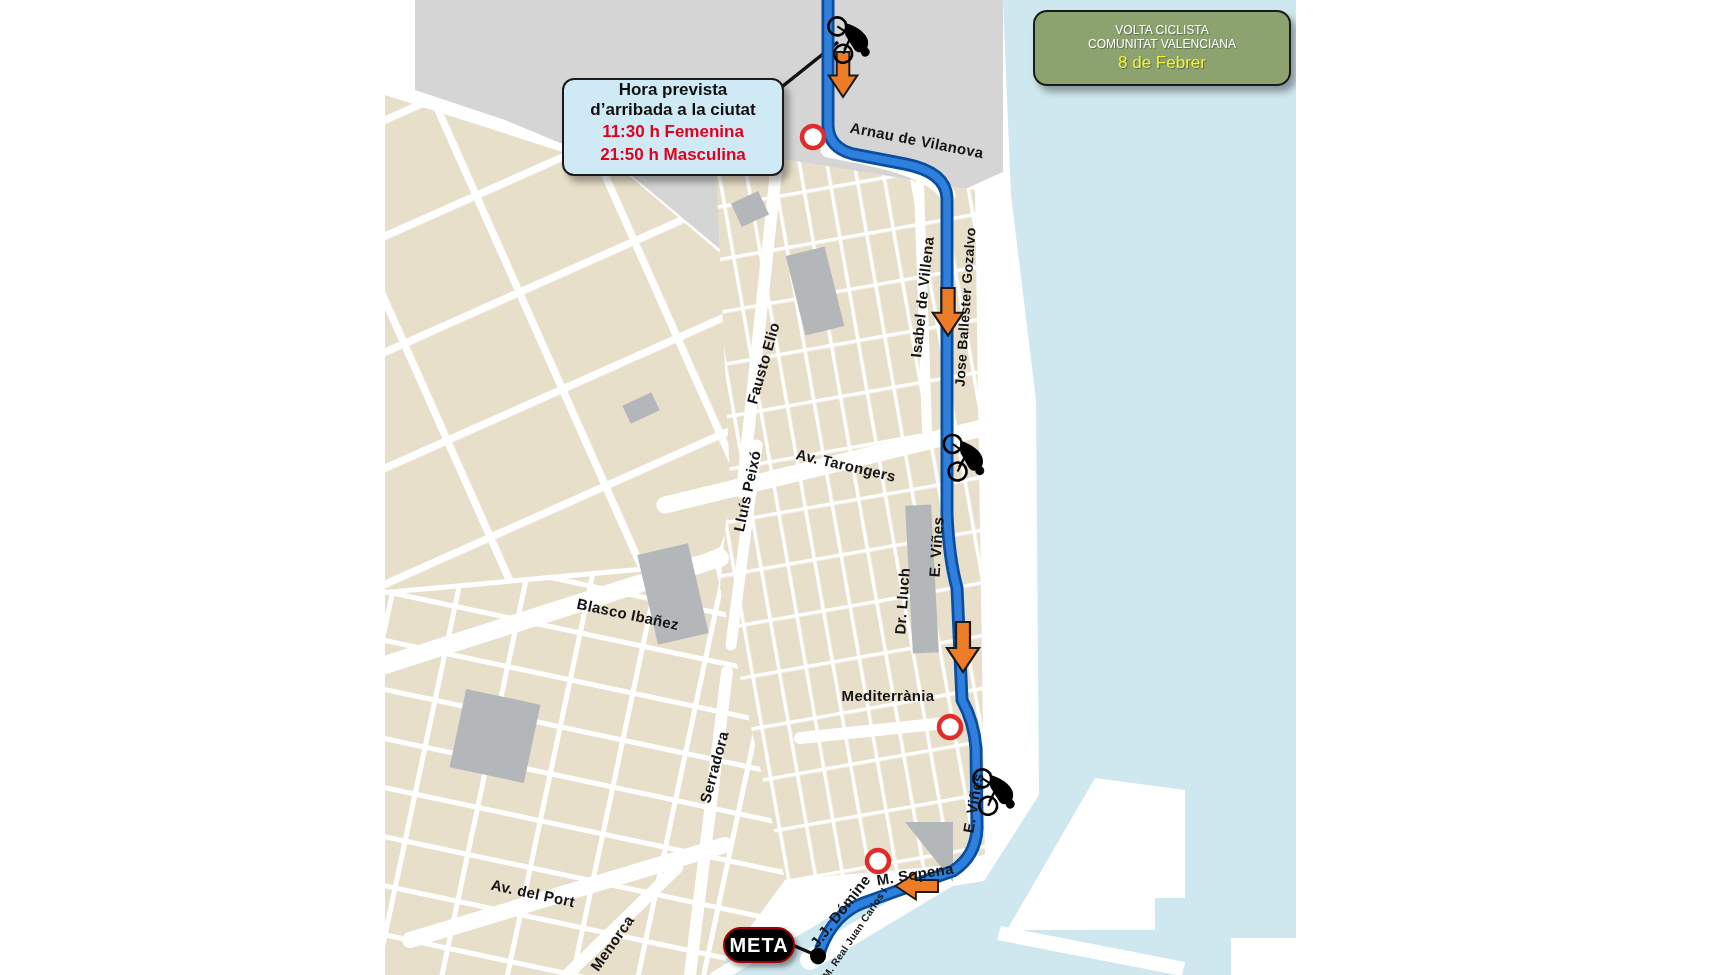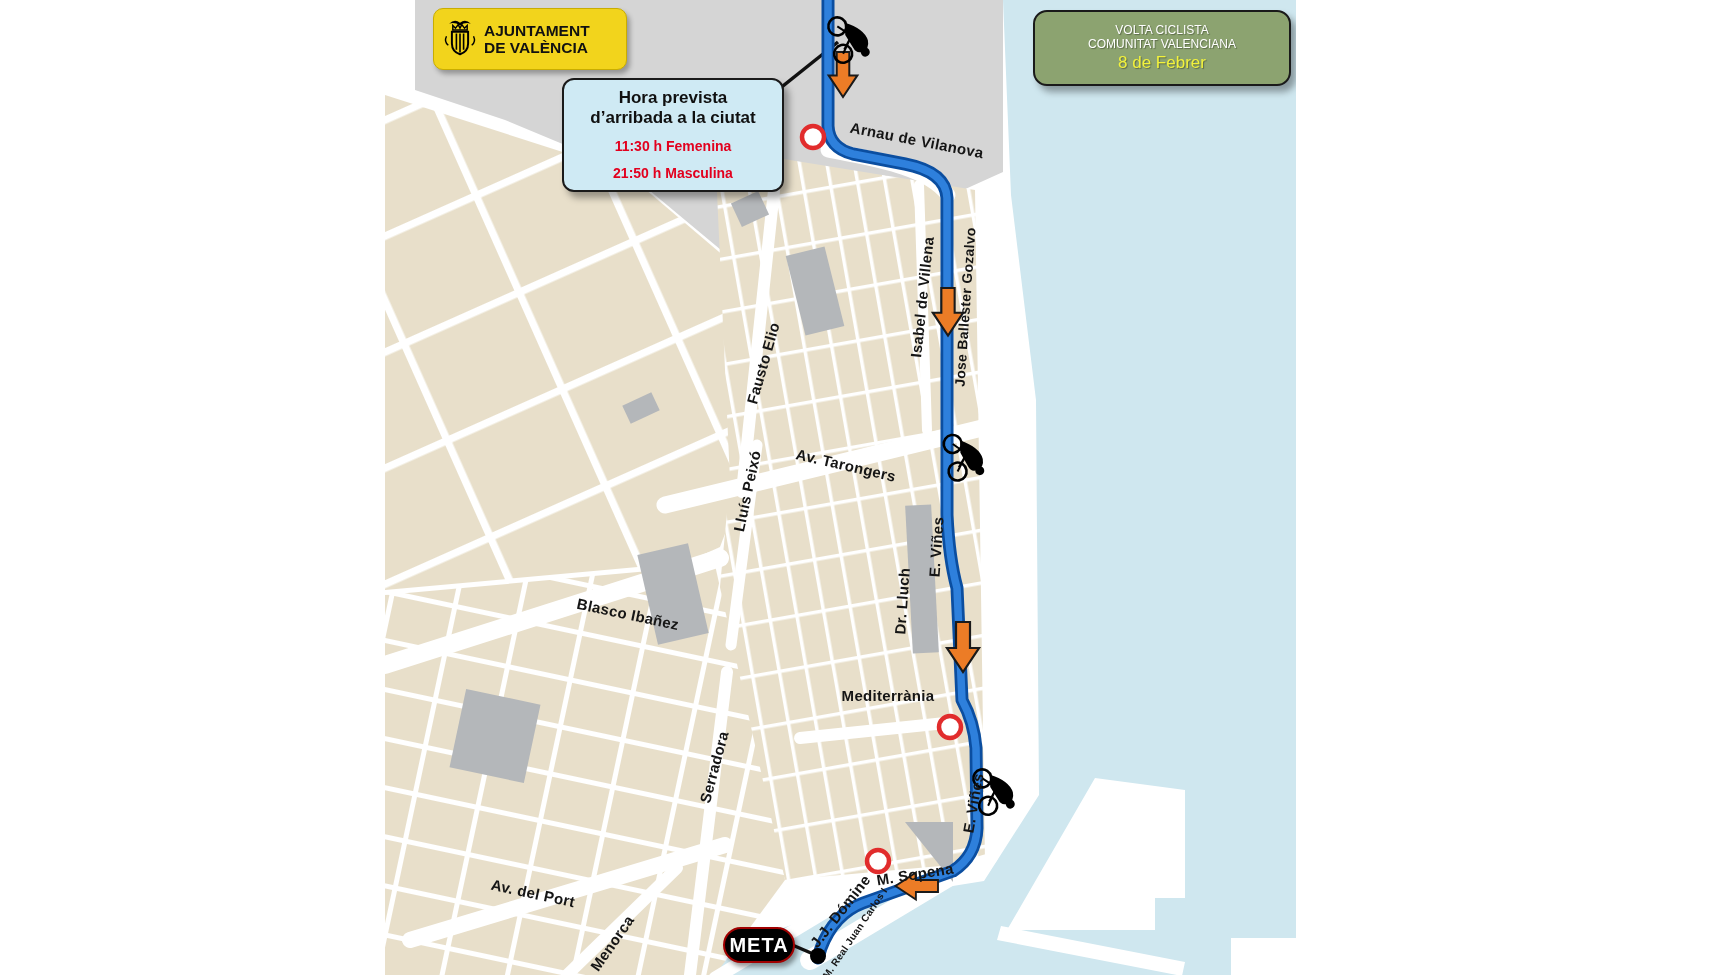--- a/index.html
+++ b/index.html
@@ -5,24 +5,24 @@
   html,body{margin:0;padding:0;background:#fff;}
   body{width:1733px;height:975px;position:relative;overflow:hidden;
        font-family:"Liberation Sans",sans-serif;}
   .map{position:absolute;left:385px;top:0;width:911px;height:975px;overflow:hidden;background:#fff;}
   .map svg.base{position:absolute;left:0;top:0;}
   
   .street{position:absolute;font-weight:bold;color:#151515;white-space:nowrap;
           transform:translate(-50%,-50%) rotate(var(--r,0deg));font-size:15px;letter-spacing:.3px;}
   
   .callout{position:absolute;left:177px;top:78px;width:206px;background:#cfeaf4;
-           border:2.5px solid #1a1a1a;border-radius:12px;padding:8px 6px 9px 6px;
+           border:2.5px solid #1a1a1a;border-radius:12px;padding:0 6px 9px 6px;
            text-align:center;box-shadow:5px 6px 7px rgba(0,0,0,.35);}
   .callout .t{font-weight:bold;font-size:17px;color:#101010;line-height:1.15;}
-  .callout .red{font-weight:bold;font-size:14px;color:#e2001e;margin-top:11px;}
+  .callout .red{font-weight:bold;font-size:17px;color:#e2001e;margin-top:3px;}
   
   .aj{position:absolute;left:48px;top:8px;width:176px;height:60px;background:#f2d41c;
       border-radius:10px;display:flex;align-items:center;gap:6px;padding:0 8px;
       box-shadow:3px 4px 5px rgba(0,0,0,.3);border:1px solid #c9ad00;}
   .aj .txt{font-weight:bold;font-size:15.5px;color:#111;line-height:1.12;}
   
   .ev{position:absolute;left:648px;top:10px;width:254px;height:72px;background:#8ca370;
       border:2.5px solid #1a1a1a;border-radius:14px;display:flex;flex-direction:column;
       align-items:center;justify-content:center;box-shadow:5px 6px 7px rgba(0,0,0,.35);}
   .ev .w{color:#fff;font-weight:normal;font-size:12px;line-height:1.2;text-shadow:1px 1px 1px rgba(0,0,0,.35);}
@@ -149,33 +149,20 @@
   <div class="street" style="left:227px;top:943px;--r:-55deg">Menorca</div>
   <div class="street" style="left:470px;top:933px;--r:-56deg;font-size:10px">M. Real Juan Carlos I</div>
 
   <div class="callout">
     <div class="t">Hora prevista</div>
     <div class="t">d’arribada a la ciutat</div>
     <div class="red">11:30 h Femenina</div>
     <div class="red">21:50 h Masculina</div>
   </div>
 
-  <div class="aj">
-    <svg width="36" height="46" viewBox="0 0 40 46">
-      <path d="M8,6 Q14,0 20,5 Q26,0 32,6 Q26,4 20,8 Q14,4 8,6 Z" fill="#000"></path>
-      <path d="M12,13 L12,8 L15,11 L18,7 L20,11 L22,7 L25,11 L28,8 L28,13 Z" fill="none" stroke="#000" stroke-width="1.6"></path>
-      <path d="M11,15 h18 v13 q0,9 -9,12 q-9,-3 -9,-12 z" fill="none" stroke="#000" stroke-width="2.2"></path>
-      <path d="M16,17 v18 M20,17 v21 M24,17 v18" stroke="#000" stroke-width="1.8"></path>
-      <path d="M5,20 q-3,6 2,10 M35,20 q3,6 -2,10" stroke="#000" stroke-width="1.6" fill="none"></path>
-    </svg>
-    <div class="txt">
-      <div>AJUNTAMENT</div>
-      <div>DE VALÈNCIA</div>
-    </div>
-  </div>
 
   <div class="ev">
     <div class="w">VOLTA CICLISTA</div>
     <div class="w">COMUNITAT VALENCIANA</div>
     <div class="y">8 de Febrer</div>
   </div>
 
   <div class="meta">
     <span>META</span>
   </div>

